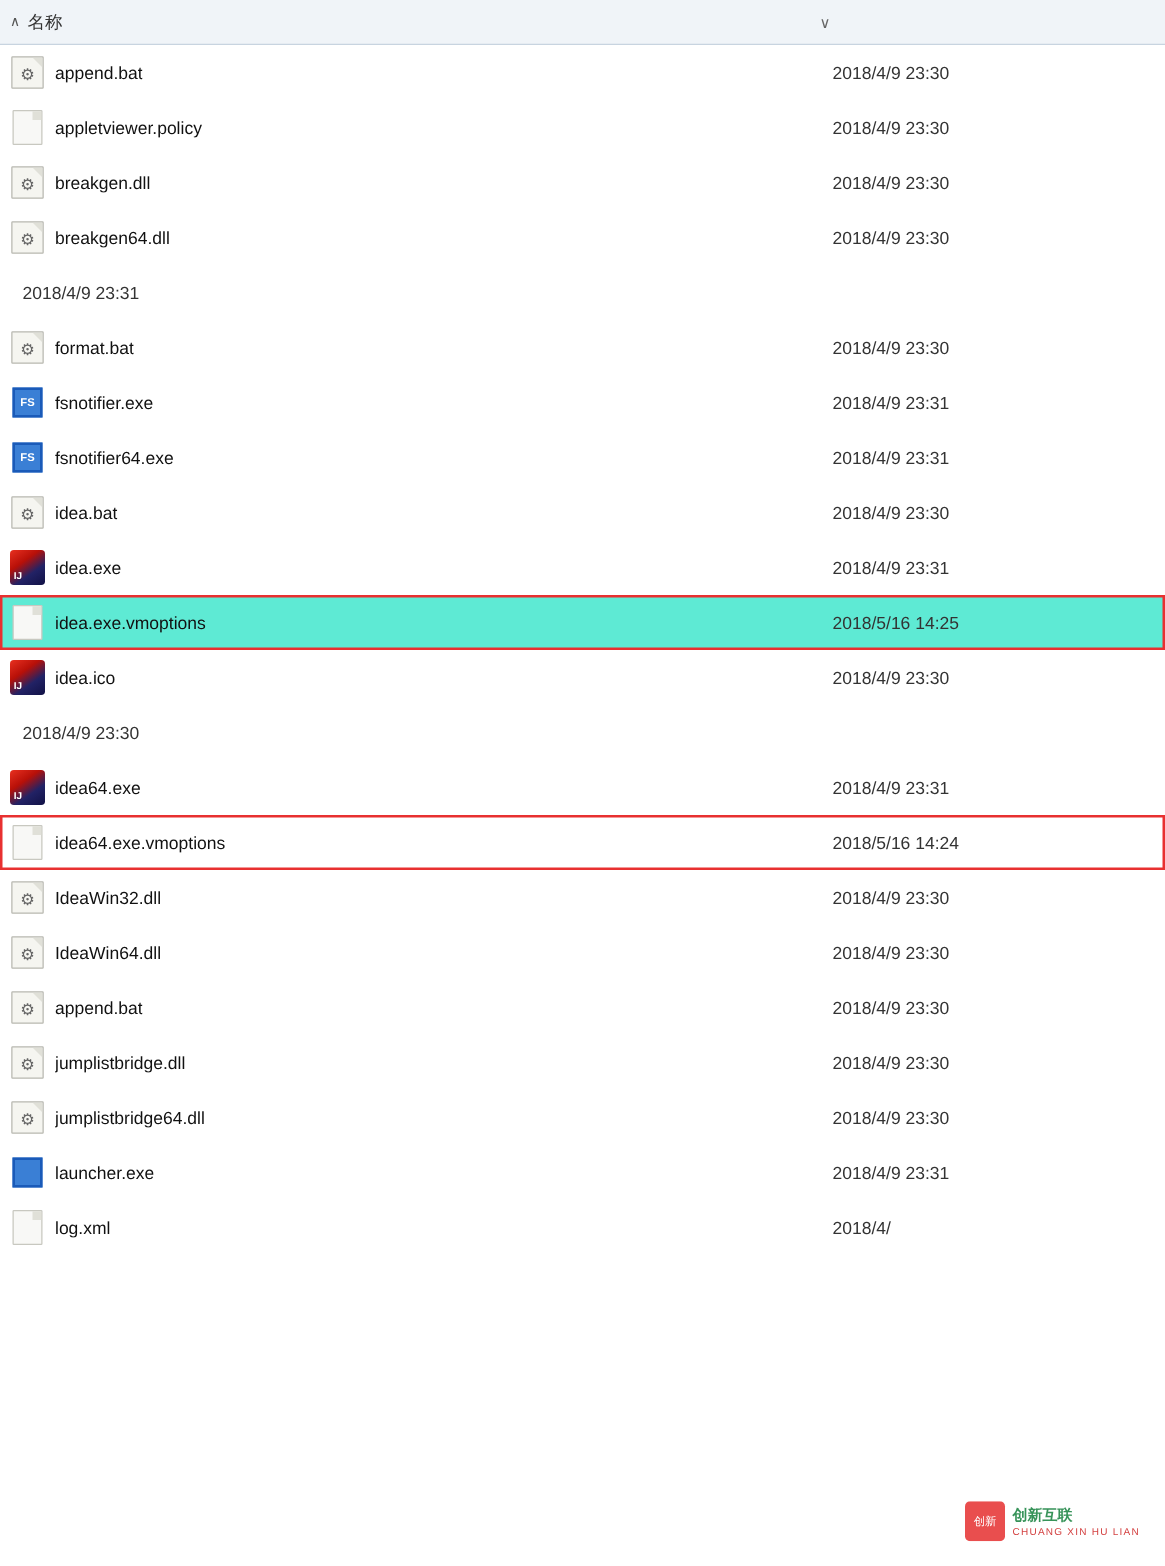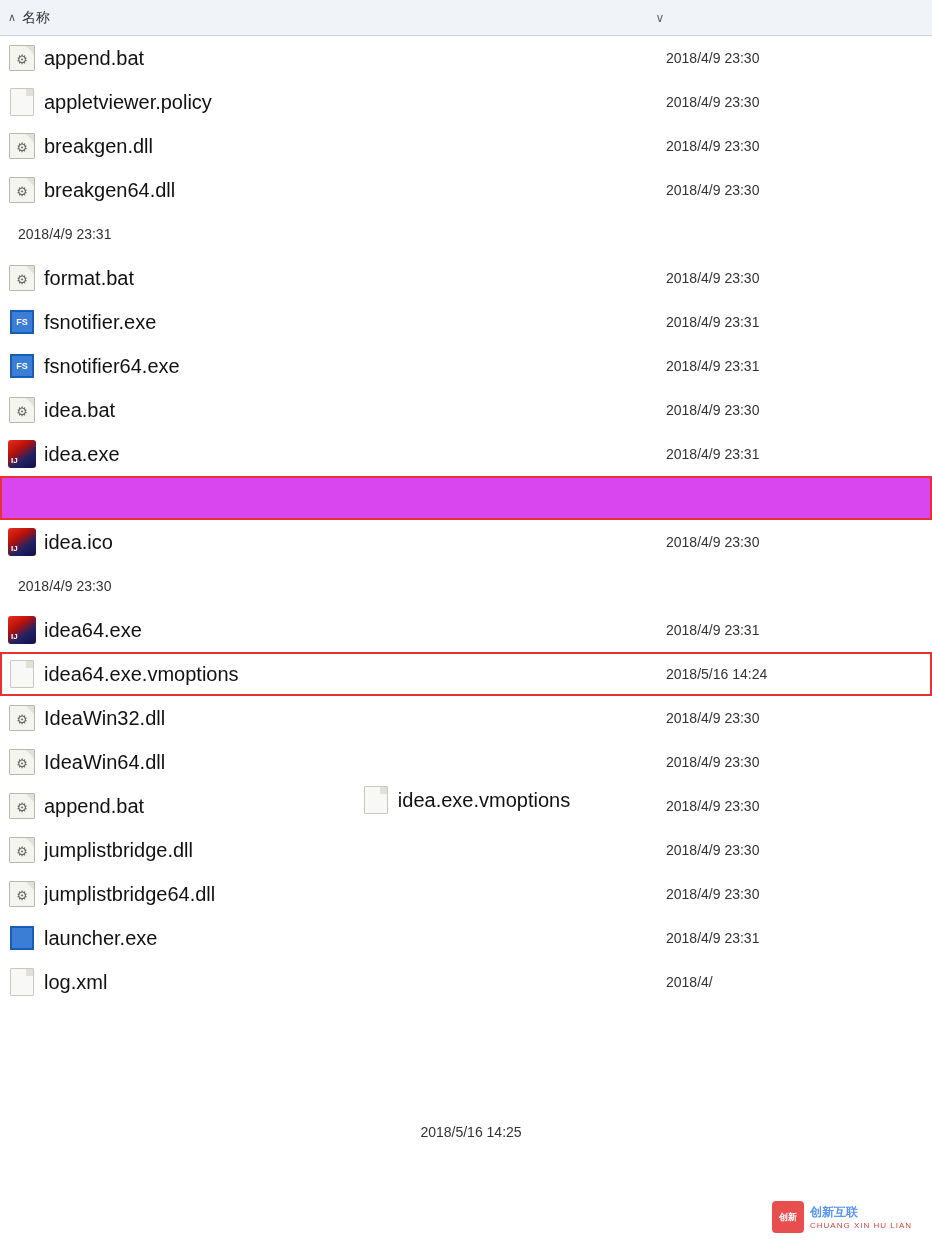--- a/index.html
+++ b/index.html
@@ -47,23 +47,22 @@
       align-items: center;
       height: 44px;
       padding: 0 8px;
       border-bottom: none;
       cursor: default;
       position: relative;
     }
     .file-row.highlighted {
       outline: 2px solid #e83030;
       outline-offset: -2px;
-      background: #d946ef;
+      background: #5eead4;
       z-index: 1;
-      flex-direction: column;
     }
     .file-row.highlighted2 {
       outline: 2px solid #e83030;
       outline-offset: -2px;
       background: #fff;
       z-index: 1;
     }
     .file-name-cell {
       flex: 0 0 648px;
       display: flex;
@@ -73,21 +72,21 @@
     }
     .file-icon {
       width: 28px;
       height: 28px;
       flex-shrink: 0;
       display: flex;
       align-items: center;
       justify-content: center;
     }
     .file-label {
-      font-size: 20px;
+      font-size: 14px;
       color: #111;
       white-space: nowrap;
       overflow: hidden;
       text-overflow: ellipsis;
     }
     .file-date {
       flex: 1;
       font-size: 14px;
       color: #333;
       padding-left: 10px;
@@ -369,19 +368,19 @@
           </div>
       <span class="file-label">log.xml</span>
     </div>
     <div class="file-date">2018/4/</div>
   </div>
     </div>
 </div>
 
 <div class="watermark">
   <div class="watermark-logo">
-    <span style="color:white;font-size:9px;font-weight:bold;text-align:right;">创新</span>
+    <span style="color:white;font-size:9px;font-weight:normal;text-align:right;">创新</span>
   </div>
   <div style="display:flex;flex-direction:column;">
-    <span style="font-size:12px;color:#3b82f6;font-weight:700;">创新互联</span>
+    <span style="font-size:12px;color:#15803d;font-weight:700;">创新互联</span>
     <span style="font-size:8px;color:#cc2020;letter-spacing:1px;">CHUANG XIN HU LIAN</span>
   </div>
 </div>
 
 </body></html>

